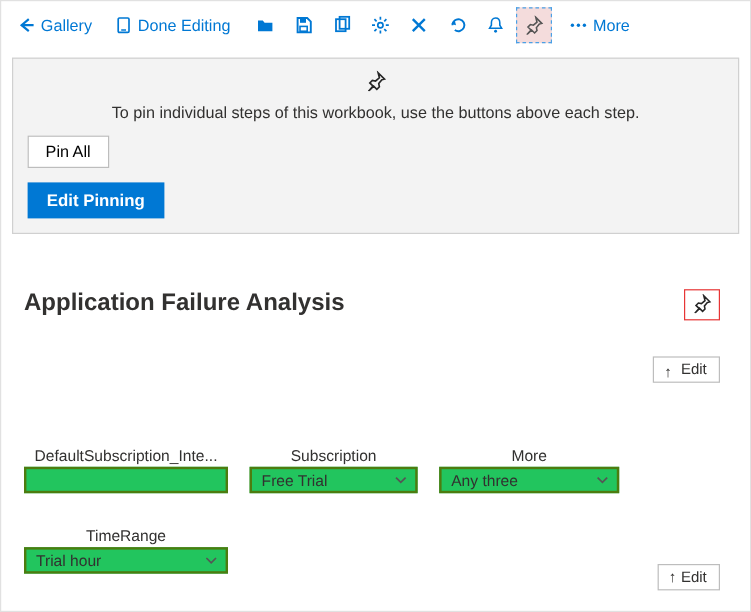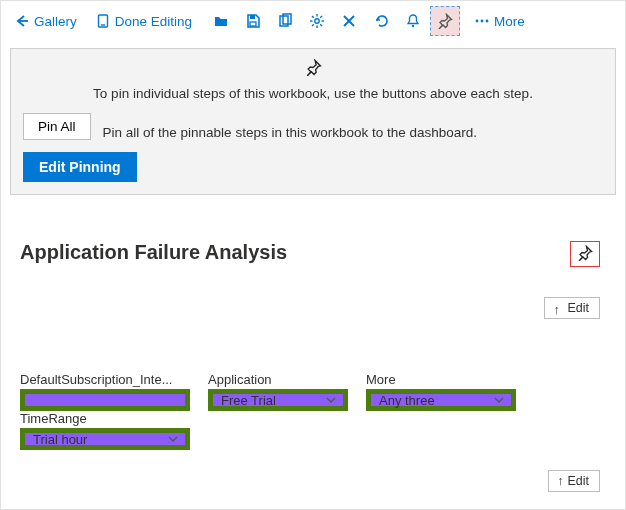--- a/index.html
+++ b/index.html
@@ -101,29 +101,30 @@
   }
   h1.page-title {
     font-size:20px;
     font-weight:700;
     margin: 38px 0 8px 0;
   }
   .params {
     margin-top: 36px;
     display:flex;
     flex-wrap:wrap;
-    gap: 0 18px;
+    gap: 28px 18px;
     max-width: 520px;
+    text-align: center;
   }
   .param { display:flex; flex-direction:column; gap:2px; }
   .param label { font-size:13px; white-space:nowrap; overflow:hidden; text-overflow:ellipsis; }
   .select {
-    border:5px solid #4d7c0f;
+    border:2px solid #4d7c0f;
     height:22px;
-    background:#8b5cf6;
+    background:#22c55e;
     display:flex;
     align-items:center;
     justify-content:space-between;
     padding:0 6px 0 8px;
     font-size:13px;
     cursor:pointer;
   }
   .p-w1 { width:170px; }
   .p-w2 { width:140px; }
   .p-w3 { width:150px; }
@@ -285,21 +286,20 @@
 
 <div class="pin-banner">
   <div class="banner-l1">
     <span class="pin-mini"><svg viewBox="0 0 16 16" width="17" height="17">
           <use href="#i-pin"></use>
         </svg></span>
     <span>To pin individual steps of this workbook, use the buttons above each step.</span>
   </div>
   <div class="banner-l2">
     <button class="btn-outline">Pin All</button>
-    <span>Pin all of the pinnable steps in this workbook to the dashboard.</span>
   </div>
   <button class="btn-primary">Edit Pinning</button>
 </div>
 
 <div class="content">
 
   <div class="section" style="height:95px;">
     <div class="pin-box" style="top:0;">
       <span><svg viewBox="0 0 16 16">
             <use href="#i-pin"></use>
@@ -314,21 +314,21 @@
 
   <div class="section" style="min-height:120px;">
     <div class="params">
       <div class="param">
         <label class="p-w1">DefaultSubscription_Inte...</label>
         <div class="select p-w1">
           <span></span>
         </div>
       </div>
       <div class="param">
-        <label>Application</label>
+        <label>Subscription</label>
         <div class="select p-w2">
           <span>Free Trial</span>
           <span class="chev"><svg viewBox="0 0 12 12">
                 <use href="#i-chev"></use>
               </svg></span>
         </div>
       </div>
       <div class="param">
         <label>More</label>
         <div class="select p-w3">

